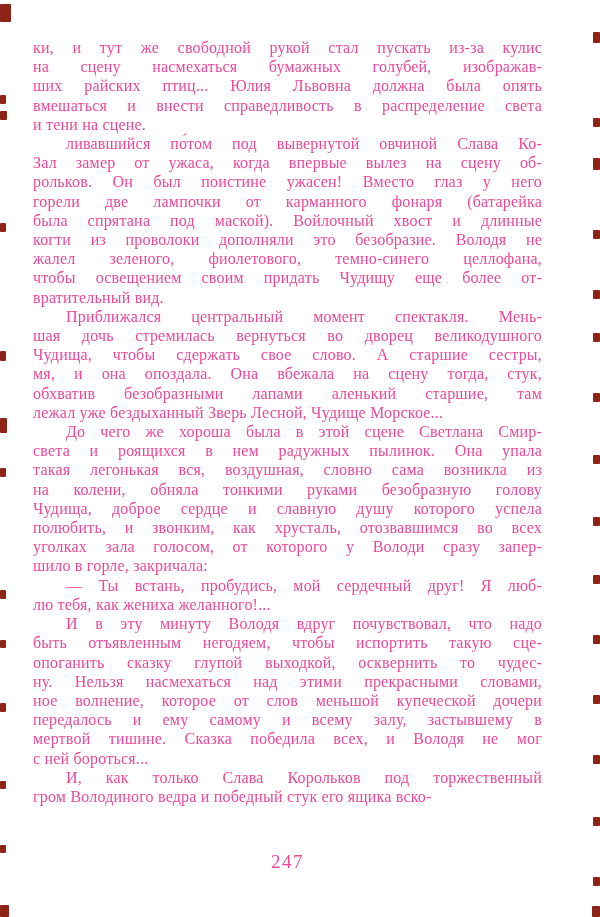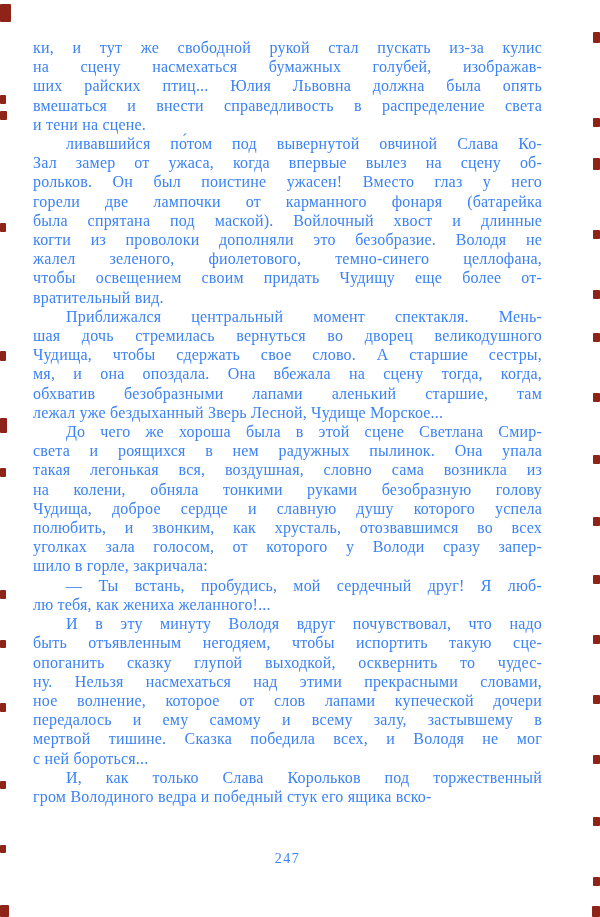--- a/index.html
+++ b/index.html
@@ -7,21 +7,21 @@
     padding: 0;
     background: #ffffff;
   }
   .page {
     position: relative;
     width: 600px;
     height: 917px;
     background: #ffffff;
     overflow: hidden;
     font-family: "Liberation Serif", "DejaVu Serif", serif;
-    color: #3b82f6;
+    color: #ec4899;
   }
   .text-block {
     position: absolute;
     left: 33px;
     top: 38px;
     width: 509px;
     font-size: 16px;
     line-height: 19.2px;
     letter-spacing: 0.2px;
   }
@@ -32,21 +32,21 @@
   }
   .line.fill { text-align-last: justify; }
   .line.last { text-align-last: left; }
   .para.indent .line:first-child { text-indent: 33px; }
   .folio {
     position: absolute;
     top: 851px;
     left: 33px;
     width: 509px;
     text-align: center;
-    font-size: 14px;
+    font-size: 19px;
     letter-spacing: 1.5px;
   }
   .edge-mark {
     position: absolute;
     border-radius: 1px;
   }
   .edge-mark.left  { left: 0; }
   .edge-mark.right { right: 0; }
 </style>
 </head>
@@ -69,21 +69,21 @@
         <div class="line fill">была спрятана под маской). Войлочный хвост и длинные</div>
         <div class="line fill">когти из проволоки дополняли это безобразие. Володя не</div>
         <div class="line fill">жалел зеленого, фиолетового, темно-синего целлофана,</div>
         <div class="line fill">чтобы освещением своим придать Чудищу еще более от-</div>
         <div class="line last">вратительный вид.</div>
       </div>
       <div class="para indent">
         <div class="line fill">Приближался центральный момент спектакля. Мень-</div>
         <div class="line fill">шая дочь стремилась вернуться во дворец великодушного</div>
         <div class="line fill">Чудища, чтобы сдержать свое слово. А старшие сестры,</div>
-        <div class="line fill">мя, и она опоздала. Она вбежала на сцену тогда, когда,</div>
+        <div class="line fill">мя, и она опоздала. Она вбежала на сцену тогда, стук,</div>
         <div class="line fill">обхватив безобразными лапами аленький старшие, там</div>
         <div class="line last">лежал уже бездыханный Зверь Лесной, Чудище Морское...</div>
       </div>
       <div class="para indent">
         <div class="line fill">До чего же хороша была в этой сцене Светлана Смир-</div>
         <div class="line fill">света и роящихся в нем радужных пылинок. Она упала</div>
         <div class="line fill">такая легонькая вся, воздушная, словно сама возникла из</div>
         <div class="line fill">на колени, обняла тонкими руками безобразную голову</div>
         <div class="line fill">Чудища, доброе сердце и славную душу которого успела</div>
         <div class="line fill">полюбить, и звонким, как хрусталь, отозвавшимся во всех</div>
@@ -92,21 +92,21 @@
       </div>
       <div class="para indent">
         <div class="line fill">— Ты встань, пробудись, мой сердечный друг! Я люб-</div>
         <div class="line last">лю тебя, как жениха желанного!...</div>
       </div>
       <div class="para indent">
         <div class="line fill">И в эту минуту Володя вдруг почувствовал, что надо</div>
         <div class="line fill">быть отъявленным негодяем, чтобы испортить такую сце-</div>
         <div class="line fill">опоганить сказку глупой выходкой, осквернить то чудес-</div>
         <div class="line fill">ну. Нельзя насмехаться над этими прекрасными словами,</div>
-        <div class="line fill">ное волнение, которое от слов лапами купеческой дочери</div>
+        <div class="line fill">ное волнение, которое от слов меньшой купеческой дочери</div>
         <div class="line fill">передалось и ему самому и всему залу, застывшему в</div>
         <div class="line fill">мертвой тишине. Сказка победила всех, и Володя не мог</div>
         <div class="line last">с ней бороться...</div>
       </div>
       <div class="para indent">
         <div class="line fill">И, как только Слава Корольков под торжественный</div>
         <div class="line last">гром Володиного ведра и победный стук его ящика вско-</div>
       </div>
     </div>
   <div class="folio">247</div>

